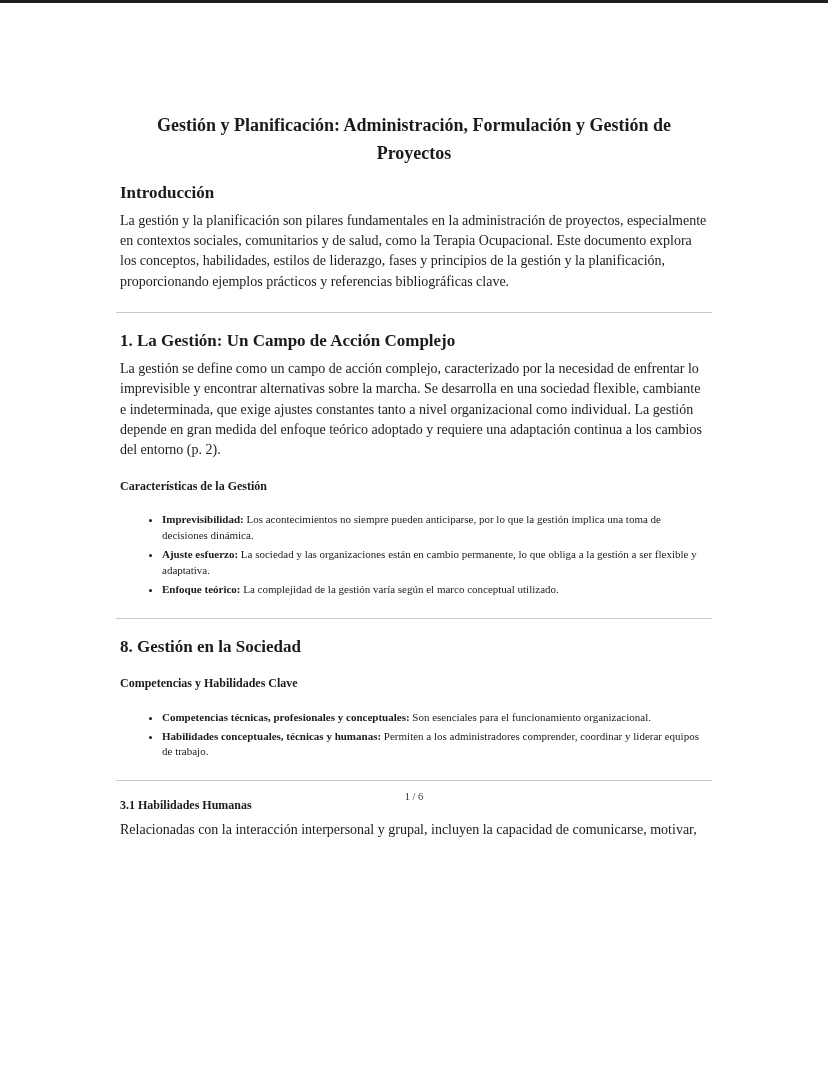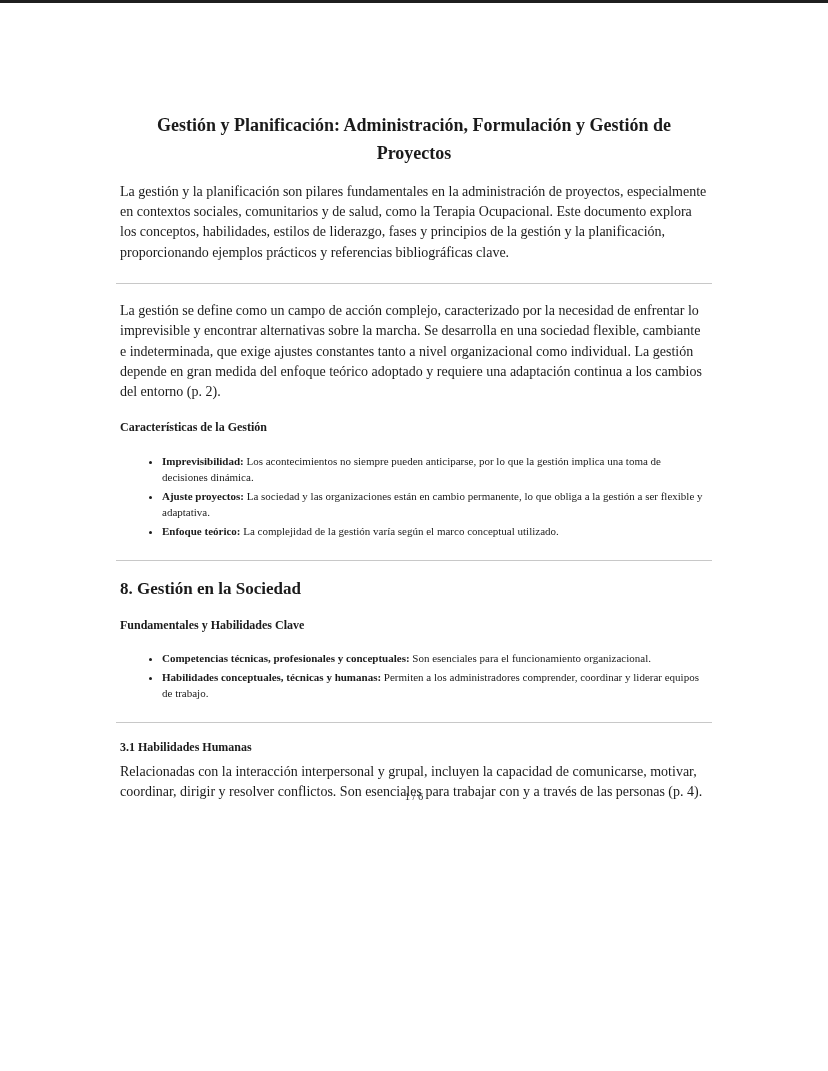--- a/index.html
+++ b/index.html
@@ -67,40 +67,42 @@
 </style>
 </head>
 <body>
 
 <div class="page">
   <div class="top-edge"></div>
 
   <h1 class="doc-title">Gestión y Planificación: Administración, Formulación y Gestión de Proyectos</h1>
 
   <section>
+    <h2 class="sec-heading">Introducción</h2>
     <p class="body-text">La gestión y la planificación son pilares fundamentales en la administración de proyectos, especialmente en contextos sociales, comunitarios y de salud, como la Terapia Ocupacional. Este documento explora los conceptos, habilidades, estilos de liderazgo, fases y principios de la gestión y la planificación, proporcionando ejemplos prácticos y referencias bibliográficas clave.</p>
   </section>
 
   <hr class="divider">
 
   <section>
+    <h2 class="sec-heading">1. La Gestión: Un Campo de Acción Complejo</h2>
     <p class="body-text">La gestión se define como un campo de acción complejo, caracterizado por la necesidad de enfrentar lo imprevisible y encontrar alternativas sobre la marcha. Se desarrolla en una sociedad flexible, cambiante e indeterminada, que exige ajustes constantes tanto a nivel organizacional como individual. La gestión depende en gran medida del enfoque teórico adoptado y requiere una adaptación continua a los cambios del entorno (p. 2).</p>
     <h3 class="sub-heading">Características de la Gestión</h3>
     <ul class="bullets">
       <li><span class="lead">Imprevisibilidad:</span><span> Los acontecimientos no siempre pueden anticiparse, por lo que la gestión implica una toma de decisiones dinámica.</span></li>
-      <li><span class="lead">Ajuste proyectos:</span><span> La sociedad y las organizaciones están en cambio permanente, lo que obliga a la gestión a ser flexible y adaptativa.</span></li>
+      <li><span class="lead">Ajuste esfuerzo:</span><span> La sociedad y las organizaciones están en cambio permanente, lo que obliga a la gestión a ser flexible y adaptativa.</span></li>
       <li><span class="lead">Enfoque teórico:</span><span> La complejidad de la gestión varía según el marco conceptual utilizado.</span></li>
     </ul>
   </section>
 
   <hr class="divider">
 
   <section>
     <h2 class="sec-heading">8. Gestión en la Sociedad</h2>
-    <h3 class="sub-heading">Fundamentales y Habilidades Clave</h3>
+    <h3 class="sub-heading">Competencias y Habilidades Clave</h3>
     <ul class="bullets">
       <li><span class="lead">Competencias técnicas, profesionales y conceptuales:</span><span> Son esenciales para el funcionamiento organizacional.</span></li>
       <li><span class="lead">Habilidades conceptuales, técnicas y humanas:</span><span> Permiten a los administradores comprender, coordinar y liderar equipos de trabajo.</span></li>
     </ul>
   </section>
 
   <hr class="divider">
 
   <section>
     <h3 class="sub-heading" style="margin-top:6px;">3.1 Habilidades Humanas</h3>

